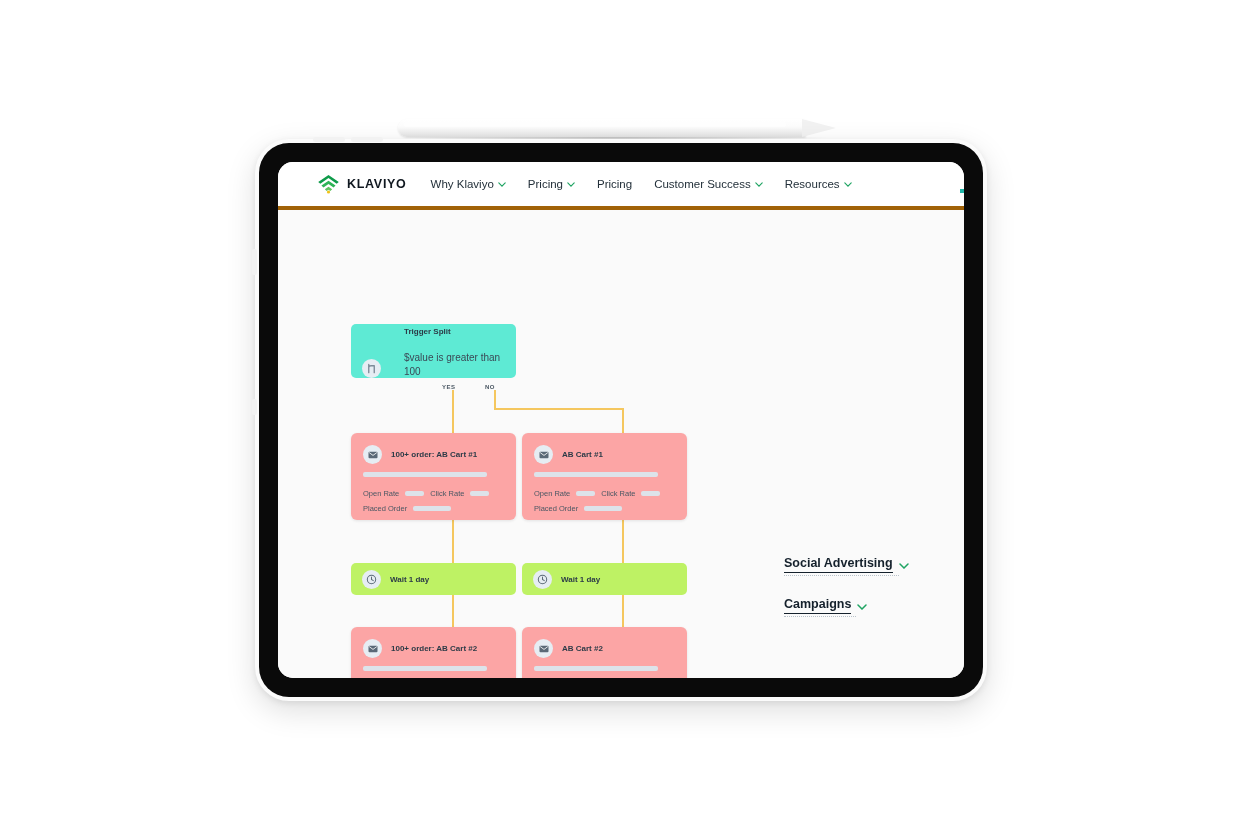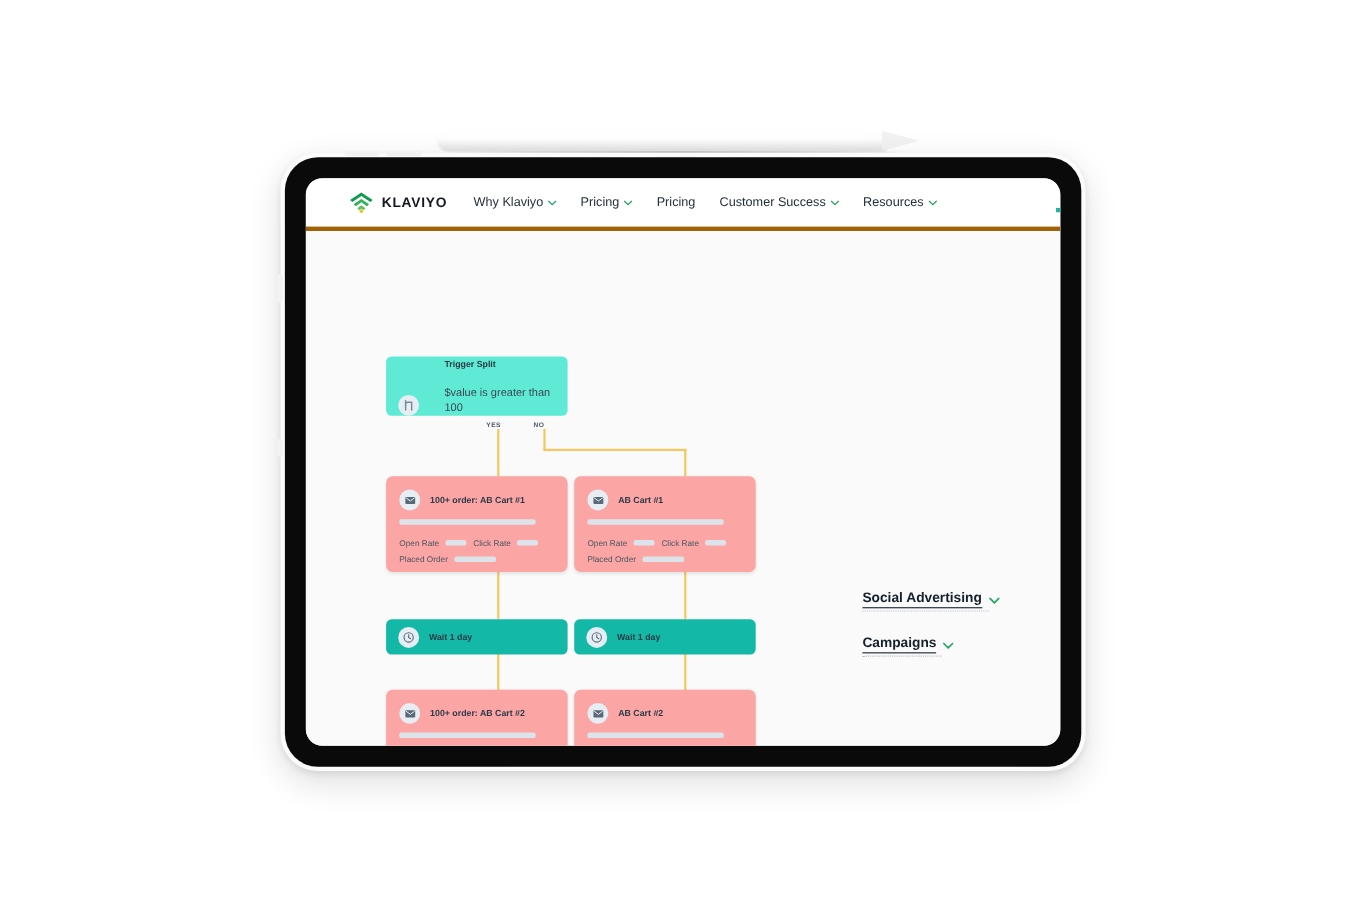--- a/index.html
+++ b/index.html
@@ -109,27 +109,27 @@
   }
   .card-head { display:flex; align-items:center; gap:9px; }
   .card-title { font-size:8px; font-weight:bold; color:#2c3b47; }
   .bar { background:#dde3ea; border-radius:2px; height:5px; }
   .bar-wide { margin-top:8px; width:124px; }
   .metrics { margin-top:12px; }
   .metric-row { display:flex; align-items:center; gap:6px; margin-top:6px; }
   .metric-lbl { font-size:7.5px; color:#4a5763; }
 
   .wait-node {
-    background:#14b8a6; border-radius:5px; height:32px;
+    background:#bef264; border-radius:5px; height:32px;
     display:flex; align-items:center; padding-left:11px; gap:9px;
   }
   .wait-title { font-size:8px; font-weight:bold; color:#2c3b47; }
 
   
-  .side-links { position:absolute; left:506px; top:326px;text-align:center; }
+  .side-links { position:absolute; left:506px; top:346px;text-align:center; }
   .side-link { margin-bottom:21px; cursor:pointer; }
   .side-link-row { display:flex; align-items:flex-end; gap:6px; }
   .side-link-text {
     font-size:12.5px; font-weight:bold; color:#14202b;
     border-bottom:1.5px solid #14202b; padding-bottom:2px;
   }
   .side-link-dots {
     border-bottom:1.5px dotted #b9c2ca; margin-top:2px;
   }
 </style>

